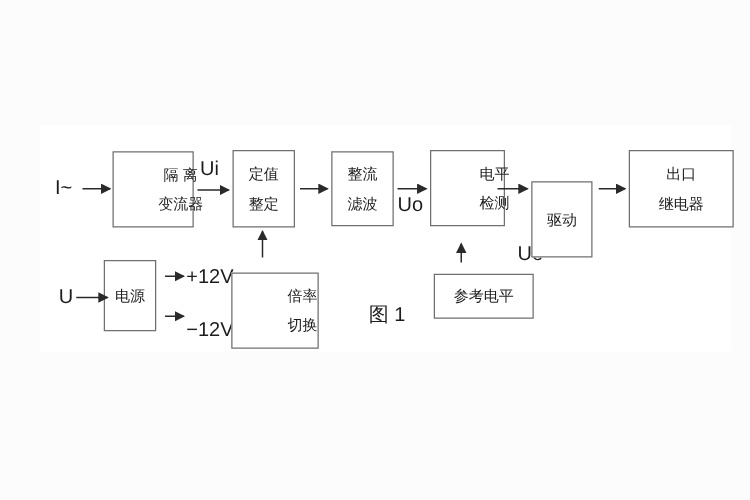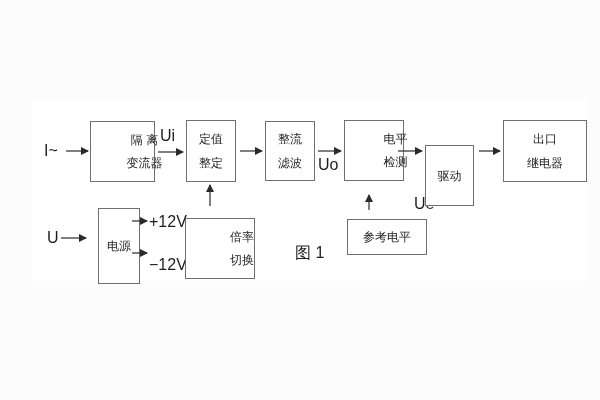--- a/index.html
+++ b/index.html
@@ -82,21 +82,21 @@
     <span>检测</span>
   </div>
   <div class="block single" style="left:425px; top:120px; width:49px; height:61px;margin-top:25px;">
     <span>驱动</span>
   </div>
   <div class="block" style="left:503px; top:120px; width:84px; height:62px;">
     <span>出口</span>
     <span>继电器</span>
   </div>
 
-  <div class="block single" style="left:98px; top:208px; width:42px; height:76px;">
+  <div class="block single" style="left:83px; top:208px; width:42px; height:57px;">
     <span>电源</span>
   </div>
   <div class="block" style="left:185px; top:218px; width:70px; height:61px;align-items:flex-end;">
     <span>倍率</span>
     <span>切换</span>
   </div>
   <div class="block single" style="left:347px; top:219px; width:80px; height:36px;">
     <span>参考电平</span>
   </div>
 

